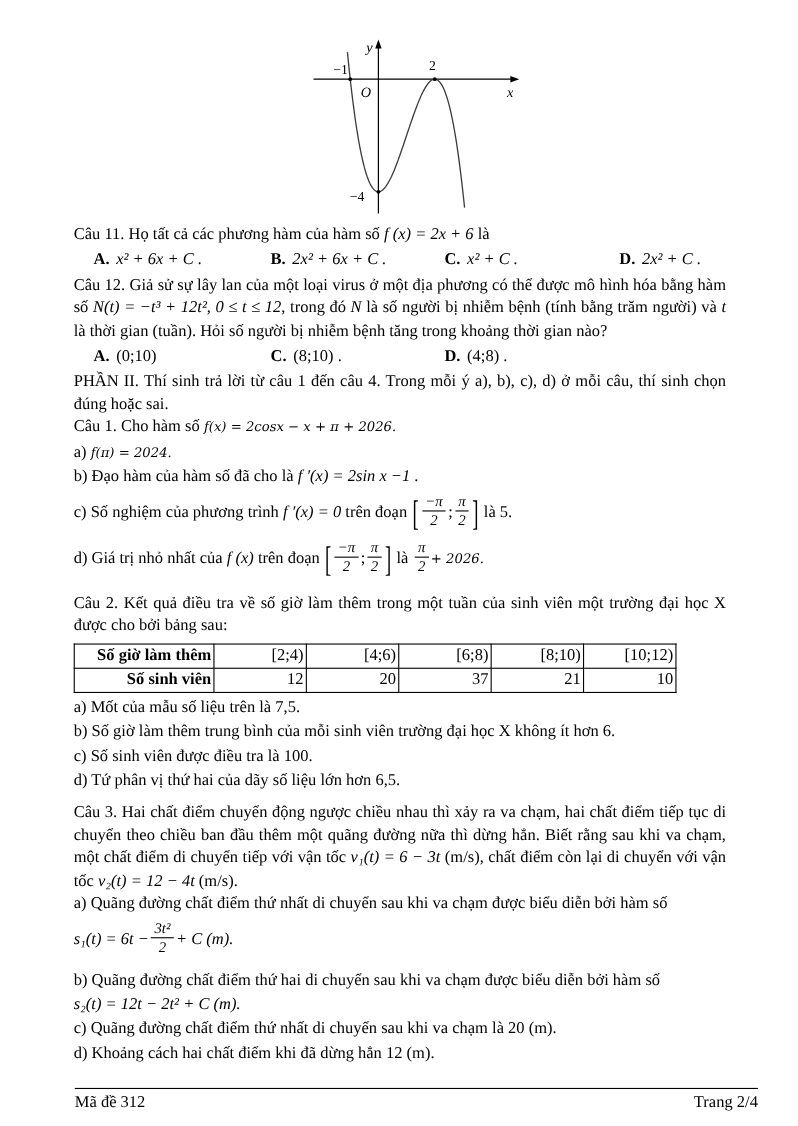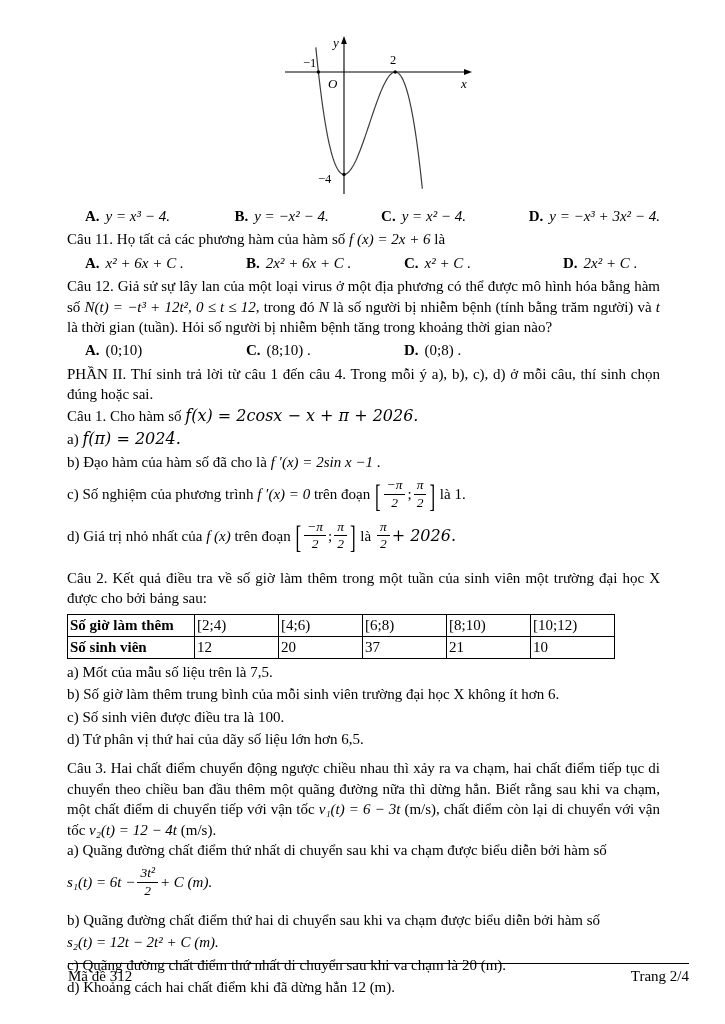--- a/index.html
+++ b/index.html
@@ -3,21 +3,21 @@
 <meta charset="utf-8">
 <style>
   html,body{margin:0;padding:0;background:#fff;}
   body{width:725px;height:1024px;position:relative;overflow:hidden;color:#000;
        font-family:"Liberation Serif",serif;font-size:15px;line-height:1.36;}
   .content{padding:0 65px 0 67px;}
   p{margin:0;}
   .jst{text-align:justify;}
   .b{font-weight:normal;}
   .m{font-style:italic;}
-  .bm{font-style:italic;font-family:"DejaVu Serif",serif;font-size:16px;}
+  .bm{font-style:italic;font-family:"DejaVu Serif",serif;font-size:12px;}
   
   .graph-wrap{padding:34px 0 6px 211px;}
   .graph-wrap svg{display:block;}
   .axis{stroke:#000;stroke-width:1.1;}
   .curve{stroke:#3c3c3c;stroke-width:1.2;fill:none;}
   .glabel{font-family:"Liberation Serif",serif;font-size:13px;font-style:italic;}
   .gnum{font-family:"Liberation Serif",serif;font-size:12.5px;}
   
   .opts{display:flex;padding-left:18px;margin:3px 0 3px;}
   .opt{white-space:nowrap;}
@@ -30,29 +30,29 @@
   .frac{display:inline-block;vertical-align:middle;text-align:center;font-style:italic;
         line-height:1.05;margin:0 2px;position:relative;top:-2px;}
   .frac span{display:block;font-size:13.5px;}
   .frac .fn{border-bottom:1px solid #000;padding:0 3px 1px;}
   .frac .fd{padding-top:1px;}
   .br{display:inline-block;transform:scaleY(1.9);font-size:17px;font-style:normal;
       vertical-align:-2px;margin:0 1px;}
   .tallline{margin:8px 0 10px;}
   
   .dtable{border-collapse:collapse;margin:5px 0 3px;border:1.6px solid #000;}
-  .dtable td{border:1.2px solid #000;text-align:left;height:21px;padding:0 2px;}
+  .dtable td{border:1.2px solid #000;text-align:right;height:21px;padding:0 2px;}
   .dtable td:first-child{width:122px;font-weight:bold;}
   .dtable td:not(:first-child){width:79px;}
   .bv{font-weight:normal;}
   .gap14{margin-top:15px;}
   .gap8{margin-top:9px;}
   .fitem{margin:2px 0;}
   
-  .footer{position:absolute;left:68px;right:36px;bottom:38px;border-top:1.2px solid #000;
+  .footer{position:absolute;left:68px;right:36px;bottom:12px;border-top:1.2px solid #000;
           padding-top:2px;display:flex;justify-content:space-between;}
 </style>
 </head>
 <body>
 
 <div class="content">
 
   <div class="graph-wrap">
     <svg width="200" height="163" viewBox="0 0 200 163">
       <line class="axis" x1="7" y1="38" x2="188" y2="38"></line>
@@ -65,48 +65,42 @@
       <circle cx="66" cy="140.4" r="1.7"></circle>
       <text class="glabel" x="55" y="13">y</text>
       <text class="glabel" x="183" y="54">x</text>
       <text class="glabel" x="50" y="54">O</text>
       <text class="gnum" x="25" y="33">−1</text>
       <text class="gnum" x="112" y="30">2</text>
       <text class="gnum" x="40" y="149">−4</text>
     </svg>
   </div>
 
-  <div class="opts">
-    <span class="opt"><span class="ol">A.</span><span class="m">y = x³ − 4.</span></span>
-    <span class="opt"><span class="ol">B.</span><span class="m">y = −x² − 4.</span></span>
-    <span class="opt"><span class="ol">C.</span><span class="m">y = x² − 4.</span></span>
-    <span class="opt"><span class="ol">D.</span><span class="m">y = −x³ + 3x² − 4.</span></span>
-  </div>
 
   <p><span class="b">Câu 11.</span><span> Họ tất cả các phương hàm của hàm số </span><span class="m">f (x) = 2x + 6</span><span> là</span></p>
   <div class="opts">
     <span class="opt"><span class="ol">A.</span><span class="m">x² + 6x + C .</span></span>
     <span class="opt"><span class="ol">B.</span><span class="m">2x² + 6x + C .</span></span>
     <span class="opt"><span class="ol">C.</span><span class="m">x² + C .</span></span>
     <span class="opt"><span class="ol">D.</span><span class="m">2x² + C .</span></span>
   </div>
 
   <p class="jst"><span class="b">Câu 12.</span><span> Giả sử sự lây lan của một loại virus ở một địa phương có thể được mô hình hóa bằng hàm số </span><span class="m">N(t) = −t³ + 12t², 0 ≤ t ≤ 12</span><span>, trong đó </span><span class="m">N</span><span> là số người bị nhiễm bệnh (tính bằng trăm người) và </span><span class="m">t</span><span> là thời gian (tuần). Hỏi số người bị nhiễm bệnh tăng trong khoảng thời gian nào?</span></p>
   <div class="opts">
     <span class="opt"><span class="ol">A.</span><span>(0;10)</span></span>
     <span class="opt"><span class="ol">C.</span><span>(8;10) .</span></span>
-    <span class="opt"><span class="ol">D.</span><span>(0;8) .</span></span>
+    <span class="opt"><span class="ol">D.</span><span>(4;8) .</span></span>
   </div>
 
   <p class="jst"><span class="b">PHẦN II.</span><span> Thí sinh trả lời từ câu 1 đến câu 4. Trong mỗi ý </span><span class="b">a), b), c), d)</span><span> ở mỗi câu, thí sinh chọn đúng hoặc sai.</span></p>
 
   <p><span class="b">Câu 1.</span><span> Cho hàm số </span><span class="bm">f(x) = 2cosx − x + π + 2026.</span></p>
   <p class="fitem"><span>a) </span><span class="bm">f(π) = 2024.</span></p>
   <p class="fitem"><span>b) Đạo hàm của hàm số đã cho là </span><span class="m">f ′(x) = 2sin x −1</span><span> .</span></p>
-  <p class="tallline"><span>c) Số nghiệm của phương trình </span><span class="m">f ′(x) = 0</span><span> trên đoạn </span><span class="br">[</span><span class="frac"><span class="fn">−π</span><span class="fd">2</span></span><span>;</span><span class="frac"><span class="fn">π</span><span class="fd">2</span></span><span class="br">]</span><span> là 1.</span></p>
+  <p class="tallline"><span>c) Số nghiệm của phương trình </span><span class="m">f ′(x) = 0</span><span> trên đoạn </span><span class="br">[</span><span class="frac"><span class="fn">−π</span><span class="fd">2</span></span><span>;</span><span class="frac"><span class="fn">π</span><span class="fd">2</span></span><span class="br">]</span><span> là 5.</span></p>
   <p class="tallline"><span>d) Giá trị nhỏ nhất của </span><span class="m">f (x)</span><span> trên đoạn </span><span class="br">[</span><span class="frac"><span class="fn">−π</span><span class="fd">2</span></span><span>;</span><span class="frac"><span class="fn">π</span><span class="fd">2</span></span><span class="br">]</span><span> là </span><span class="frac"><span class="fn">π</span><span class="fd">2</span></span><span class="bm">+ 2026.</span></p>
 
   <p class="jst gap14"><span class="b">Câu 2.</span><span> Kết quả điều tra về số giờ làm thêm trong một tuần của sinh viên một trường đại học X được cho bởi bảng sau:</span></p>
   <table class="dtable">
     <tbody>
         <tr>
       <td>Số giờ làm thêm</td>
       <td>[2;4)</td>
       <td>[4;6)</td>
       <td>[6;8)</td>

